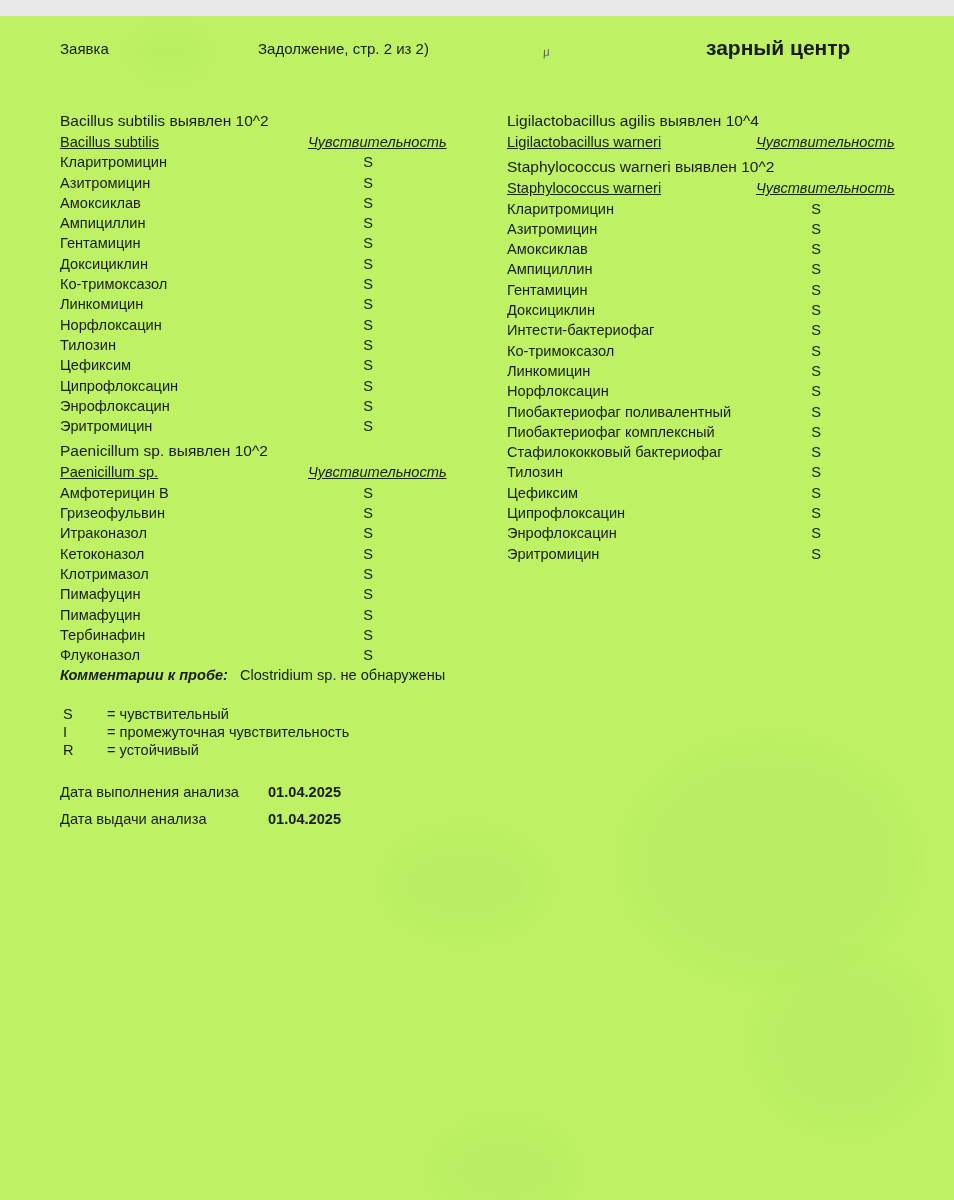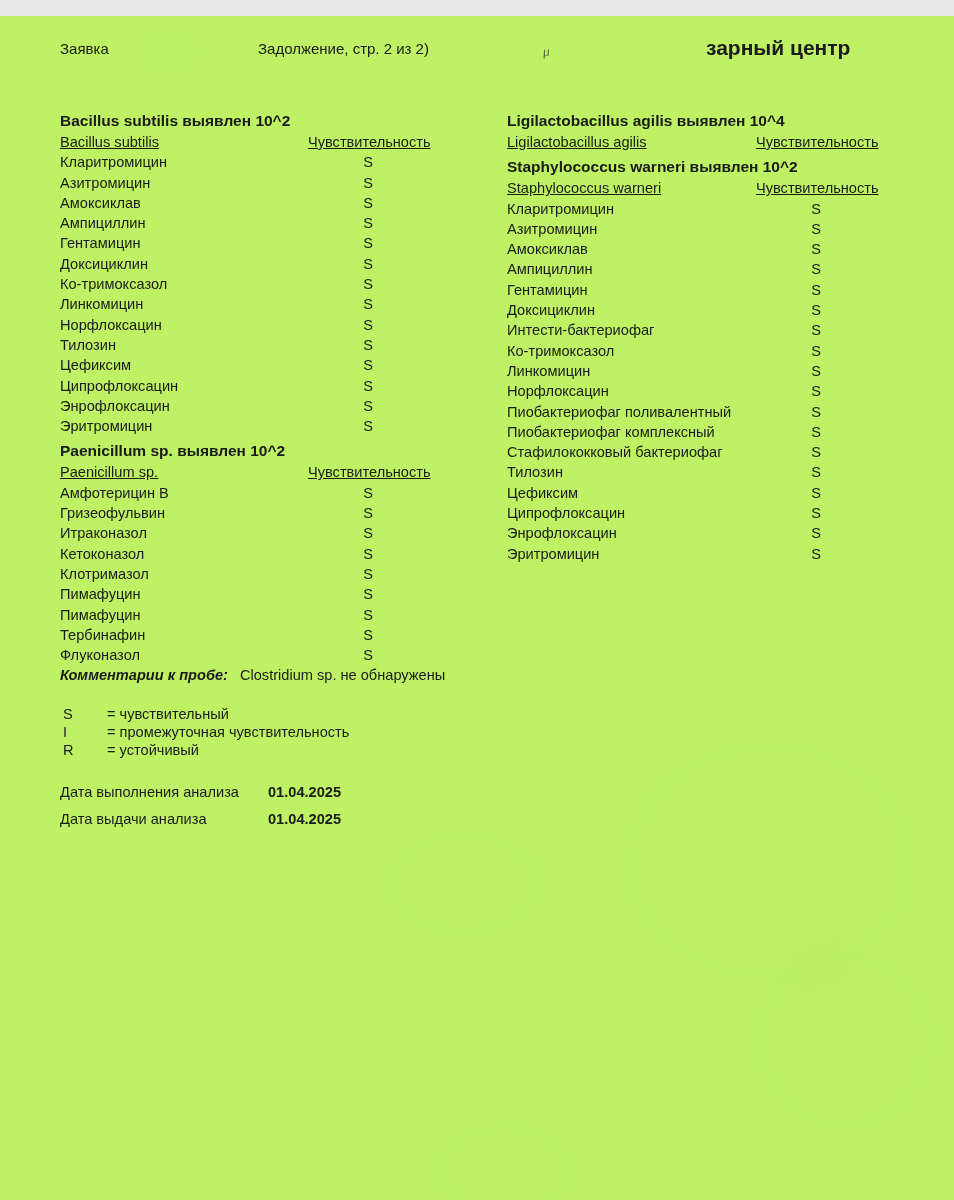--- a/index.html
+++ b/index.html
@@ -16,24 +16,24 @@
   .h-left   { position:absolute; left:60px;  top:24px; font-size:15px; line-height:17px; }
   .h-center { position:absolute; left:258px; top:24px; font-size:15px; line-height:17px; }
   .h-mark   { position:absolute; left:543px; top:29px; font-size:12px; color:#4a4a4a;
               transform:rotate(-8deg); opacity:.85; font-style:italic; }
   .h-right  { position:absolute; left:706px; top:21px; font-size:21px; font-weight:700; line-height:21px; }
   
   .col { position:absolute; top:94px; }
   .col-left  { left:60px;  width:368px; }
   .col-right { left:507px; width:369px; }
   section + section { margin-top:4px; }
-  .sec-title { font-size:15.5px; font-weight:700; line-height:22px; white-space:nowrap; }
+  .sec-title { font-size:15.5px; font-weight:400; line-height:22px; white-space:nowrap; }
   .thead { display:flex; line-height:20.3px; font-size:14.6px; }
   .th-name { flex:1; text-decoration:underline; white-space:nowrap; }
-  .th-sens { width:120px; text-align:center; text-decoration:underline; white-space:nowrap; }
+  .th-sens { width:120px; text-align:center; text-decoration:underline; white-space:nowrap;font-style:italic; }
   .row { display:flex; height:20.3px; line-height:20.3px; font-size:14.6px; }
   .cell-name { flex:1; white-space:nowrap; }
   .cell-sens { width:120px; text-align:center; }
   
   .comments { line-height:20.3px; font-size:14.6px; white-space:nowrap; }
   .c-label { font-weight:700; font-style:italic; }
   .c-text  { margin-left:12px; }
   
   .legend { position:absolute; left:63px; top:689px; font-size:14.6px; }
   .legend .lrow { display:flex; line-height:18.2px; }
@@ -208,21 +208,21 @@
     <div class="comments">
       <span class="c-label">Комментарии к пробе:</span><span class="c-text">Clostridium sp. не обнаружены</span>
     </div>
   </div>
 
   <div class="col col-right">
 
     <section>
       <div class="sec-title">Ligilactobacillus agilis выявлен 10^4</div>
       <div class="thead">
-        <span class="th-name">Ligilactobacillus agilis</span>
+        <span class="th-name">Ligilactobacillus warneri</span>
         <span class="th-sens">Чувствительность</span>
       </div>
       <div class="tbody">
         
       </div>
     </section>
 
     <section>
       <div class="sec-title">Staphylococcus warneri выявлен 10^2</div>
       <div class="thead">

